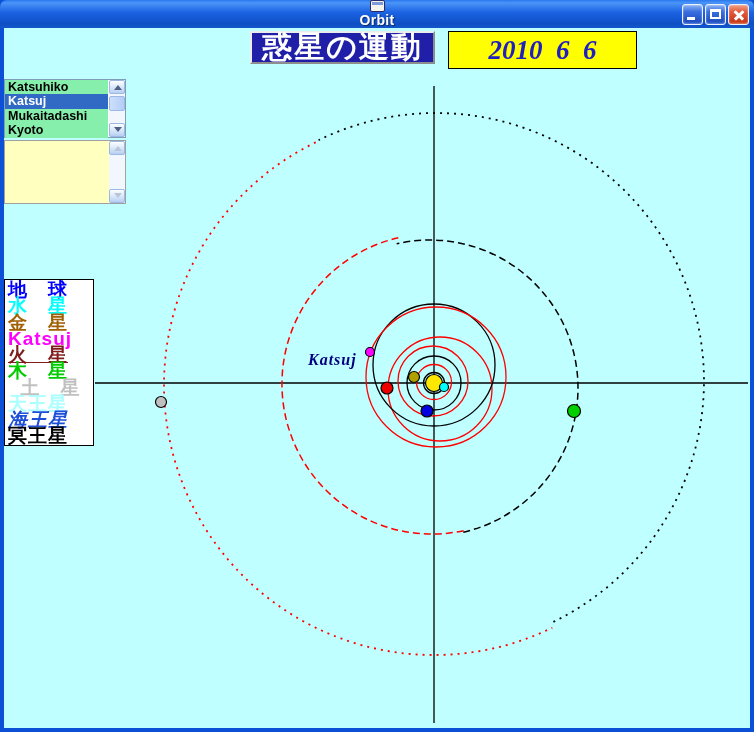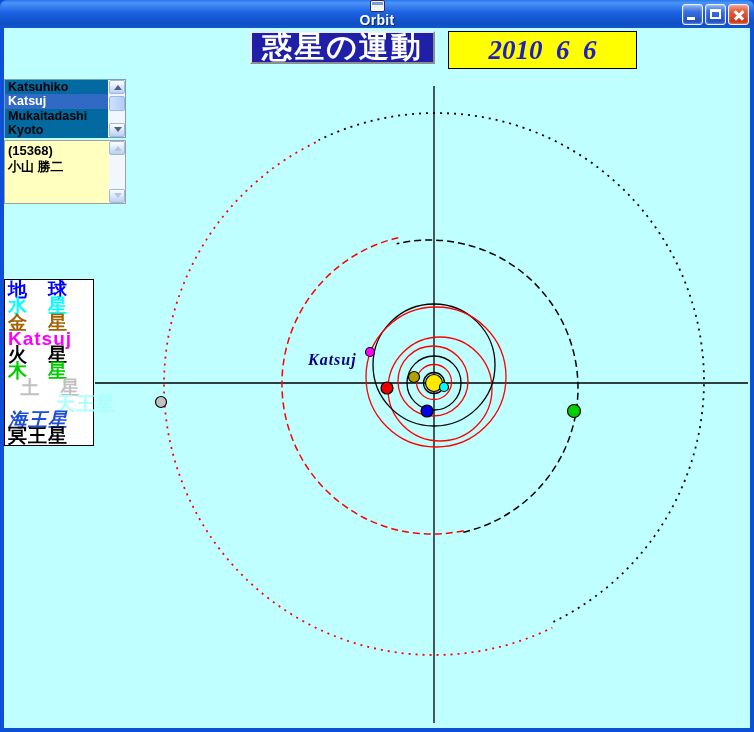--- a/index.html
+++ b/index.html
@@ -62,21 +62,21 @@
     font-size:27px; display:flex; align-items:center; justify-content:center;
     white-space:pre;
   }
   
   .name-list {
     position:absolute; left:4px; top:79px; width:122px; height:59px; z-index:2;
     border:1px solid #7f9db9; background:#fff;
   }
   .name-rows { position:absolute; left:0; top:0; right:17px; bottom:0; }
   .list-row {
-    height:14.4px; line-height:14.4px; background:#0369a1; color:#000;
+    height:14.4px; line-height:14.4px; background:#86efac; color:#000;
     font-size:12.5px; font-weight:bold; padding-left:3px; white-space:nowrap; overflow:hidden;
   }
   .list-row.selected { background:#316ac5; color:#fff; }
   .info-box {
     position:absolute; left:4px; top:140px; width:122px; height:64px; z-index:2;
     background:#ffffc0; border:1px solid #a0a0a0;
   }
   .info-lines { position:absolute; left:3px; top:2px; right:18px; color:#000; font-size:13px; font-weight:bold; line-height:16px; }
   
   .vscroll { position:absolute; right:0; top:0; bottom:0; width:16px; background:#f2f6fd; }
@@ -166,40 +166,36 @@
           <span class="arrow"></span>
         </div>
       <div class="sb-thumb"></div>
       <div class="sb-btn sb-down">
           <span class="arrow"></span>
         </div>
     </div>
   </div>
 
   <div class="info-box">
-    <div class="info-lines">
-      <div>(15368)</div>
-      <div>小山 勝二</div>
-    </div>
     <div class="vscroll disabled">
       <div class="sb-btn sb-up">
           <span class="arrow up-a"></span>
         </div>
       <div class="sb-btn sb-down">
           <span class="arrow dn-a"></span>
         </div>
     </div>
   </div>
 
   <div class="legend">
       <div class="legend-row" style="color: rgb(0, 0, 255);">地　球</div>
       <div class="legend-row" style="color: rgb(0, 255, 255);">水　星</div>
       <div class="legend-row" style="color: #a16207;">金　星</div>
       <div class="legend-row" style="color: rgb(255, 0, 255);">Katsuj</div>
-      <div class="legend-row" style="color: #000000;">火　星</div>
+      <div class="legend-row" style="color: #7f1d1d; text-decoration: underline;">火　星</div>
       <div class="legend-row" style="color: rgb(0, 204, 0);">木　星</div>
       <div class="legend-row" style="color: rgb(192, 192, 192); text-align: center;">土　星</div>
-      <div class="legend-row" style="color: rgb(170, 255, 255); margin-left: 48px;">天王星</div>
+      <div class="legend-row" style="color: rgb(170, 255, 255);">天王星</div>
       <div class="legend-row" style="color: #1d4ed8; font-style: italic;">海王星</div>
       <div class="legend-row" style="color: #000000; font-family: Liberation Mono, monospace;">冥王星</div>
     </div>
 
 </div>
 
 </body></html>

